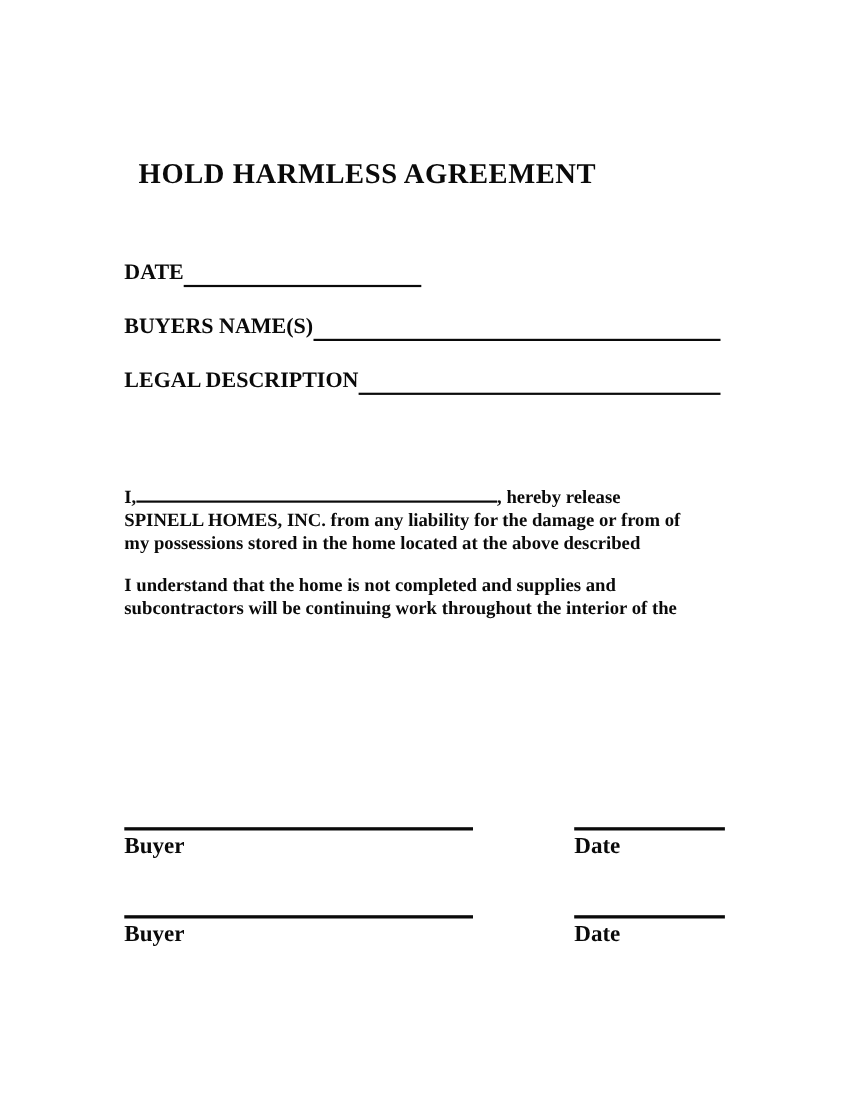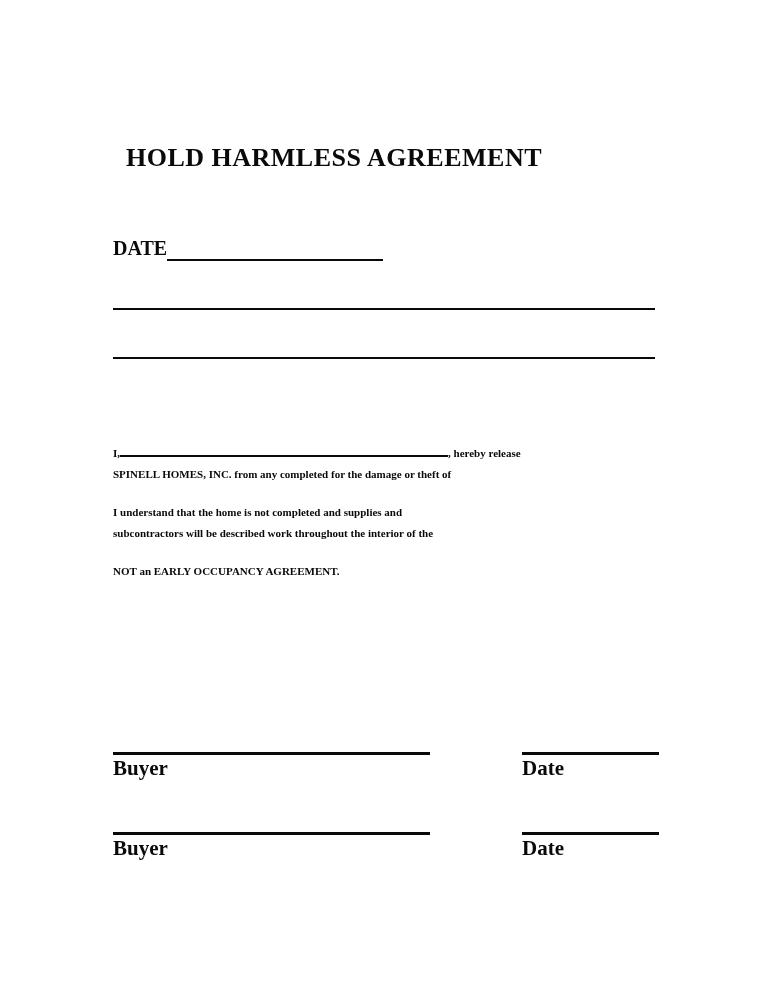--- a/index.html
+++ b/index.html
@@ -54,21 +54,21 @@
   }
   .blank-fixed { width: 216px; }
   .blank-flex  { flex: 1; }
 
   
   .paragraphs {
     position: absolute;
     left: 113px;
     top: 439px;
     width: 548px;
-    font-size: 11px;
+    font-size: 17px;
     line-height: 21px;
   }
   .para { margin: 0 0 17px 0; }
   .para-line { display: block; }
   .inline-blank {
     display: inline-block;
     width: 328px;
     height: 16px;
     border-bottom: 2px solid #0a0a0a;
     vertical-align: baseline;
@@ -101,41 +101,43 @@
 <div class="page">
 
   <h1 class="title">HOLD HARMLESS AGREEMENT</h1>
 
   <div class="field field-date">
     <span class="field-label">DATE</span>
     <span class="blank-line blank-fixed"></span>
   </div>
 
   <div class="field field-buyers">
+    <span class="field-label">BUYERS NAME(S)</span>
     <span class="blank-line blank-flex"></span>
   </div>
 
   <div class="field field-legal">
+    <span class="field-label">LEGAL DESCRIPTION</span>
     <span class="blank-line blank-flex"></span>
   </div>
 
   <div class="paragraphs">
 
     <p class="para">
       <span class="para-line"><span>I,</span><span class="inline-blank"></span><span>, hereby release</span></span>
-      <span class="para-line">SPINELL HOMES, INC. from any completed for the damage or theft of</span>
+      <span class="para-line">SPINELL HOMES, INC. from any liability for the damage or from of</span>
+      <span class="para-line">my possessions stored in the home located at the above described</span>
     </p>
 
     <p class="para">
       <span class="para-line">I understand that the home is not completed and supplies and</span>
-      <span class="para-line">subcontractors will be described work throughout the interior of the</span>
+      <span class="para-line">subcontractors will be continuing work throughout the interior of the</span>
     </p>
 
     <p class="para">
-      <span class="para-line">NOT an EARLY OCCUPANCY AGREEMENT.</span>
     </p>
 
   </div>
 
   <div class="sig-row sig-row-1">
     <div class="sig-col-buyer">
       <div class="sig-line"></div>
       <div class="sig-label">Buyer</div>
     </div>
     <div class="sig-col-date">

